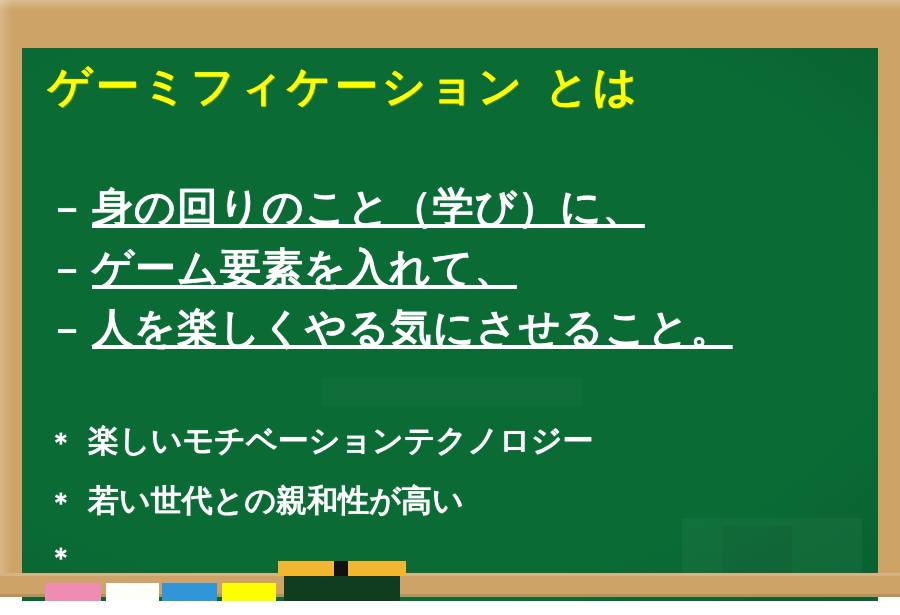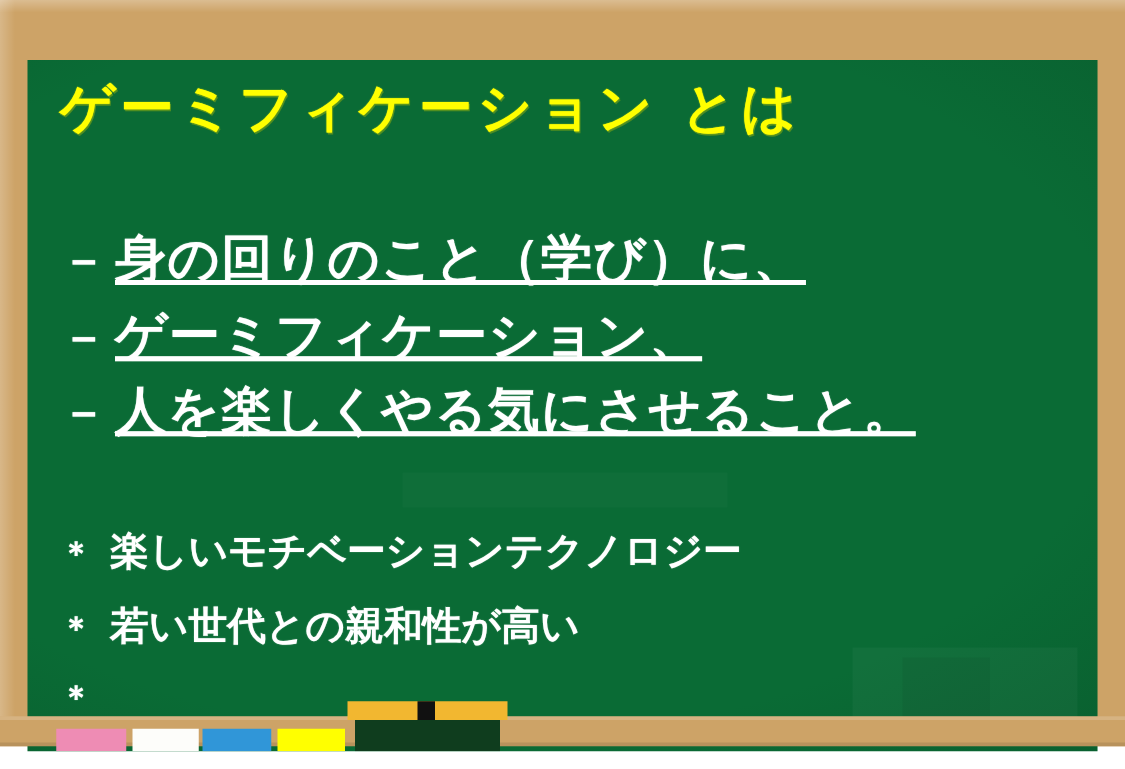--- a/index.html
+++ b/index.html
@@ -233,21 +233,21 @@
 
       <div class="title" style="color: rgb(255, 255, 0);">ゲーミフィケーション とは</div>
 
       <div class="line-row main-line ml1" style="color: rgb(255, 255, 255);">
         <span class="marker">－</span>
         <span class="text">身の回りのこと（学び）に、</span>
       </div>
 
       <div class="line-row main-line ml2" style="color: rgb(255, 255, 255);">
         <span class="marker">－</span>
-        <span class="text">ゲーミフィケーション、</span>
+        <span class="text">ゲーム要素を入れて、</span>
       </div>
 
       <div class="line-row main-line ml3" style="color: rgb(255, 255, 255);">
         <span class="marker">－</span>
         <span class="text">人を楽しくやる気にさせること。</span>
       </div>
 
       <div class="line-row sub-line sl1" style="color: rgb(255, 255, 255);">
         <span class="marker">＊</span>
         <span class="text">楽しいモチベーションテクノロジー</span>

